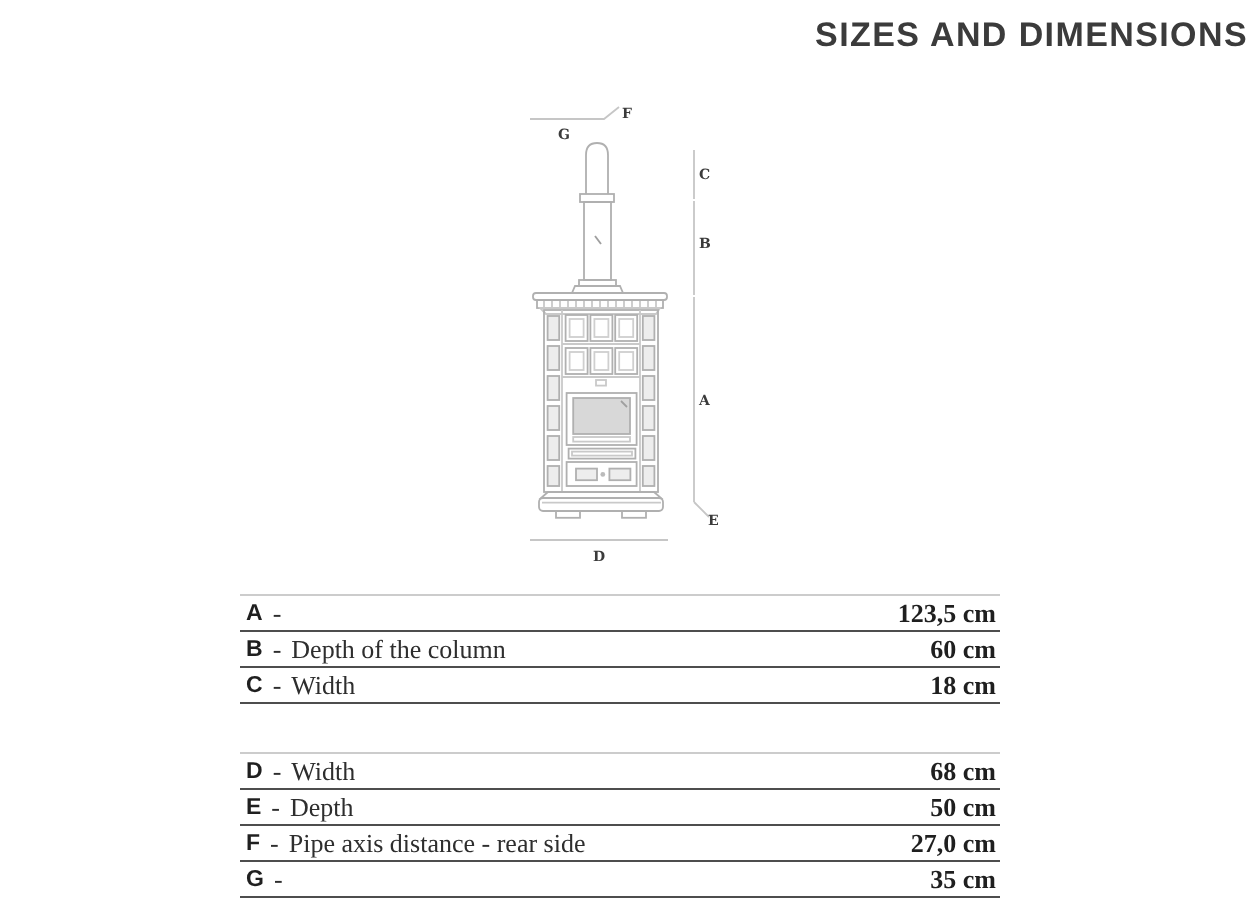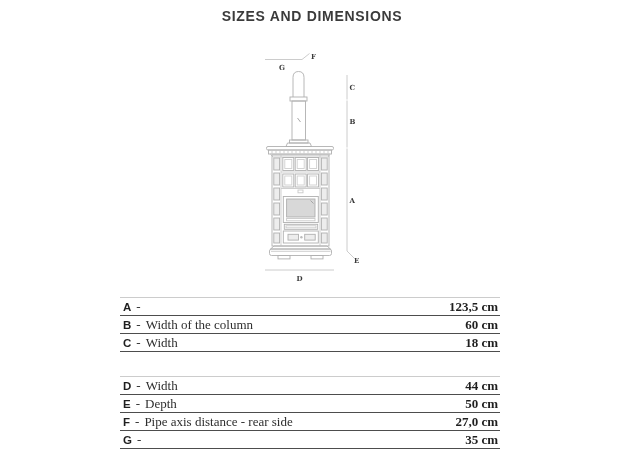--- a/index.html
+++ b/index.html
@@ -7,23 +7,23 @@
     width:624px; height:460px;
     background:#ffffff;
     position:relative;
     overflow:hidden;
     font-family:"Liberation Sans", sans-serif;
   }
 
   .page-title {
     position:absolute;
     top:8px; left:0; width:624px;
-    text-align:center;
+    text-align:right;
     font-family:"Liberation Sans", sans-serif;
-    font-size:14px;
+    font-size:17px;
     font-weight:bold;
     letter-spacing:0.7px;
     color:#3b3b3b;
   }
 
   .diagram-wrap {
     position:absolute;
     left:248px; top:50px;
     width:115px; height:235px;
   }
@@ -209,37 +209,37 @@
 
   <div class="spec-table">
     <div class="spec-row">
       <span class="spec-letter">A</span>
       <span class="spec-dash">-</span>
       <span class="spec-value">123,5 cm</span>
     </div>
     <div class="spec-row">
       <span class="spec-letter">B</span>
       <span class="spec-dash">-</span>
-      <span class="spec-label">Width of the column</span>
+      <span class="spec-label">Depth of the column</span>
       <span class="spec-value">60 cm</span>
     </div>
     <div class="spec-row">
       <span class="spec-letter">C</span>
       <span class="spec-dash">-</span>
       <span class="spec-label">Width</span>
       <span class="spec-value">18 cm</span>
     </div>
   </div>
 
   <div class="spec-table second">
     <div class="spec-row">
       <span class="spec-letter">D</span>
       <span class="spec-dash">-</span>
       <span class="spec-label">Width</span>
-      <span class="spec-value">44 cm</span>
+      <span class="spec-value">68 cm</span>
     </div>
     <div class="spec-row">
       <span class="spec-letter">E</span>
       <span class="spec-dash">-</span>
       <span class="spec-label">Depth</span>
       <span class="spec-value">50 cm</span>
     </div>
     <div class="spec-row">
       <span class="spec-letter">F</span>
       <span class="spec-dash">-</span>

